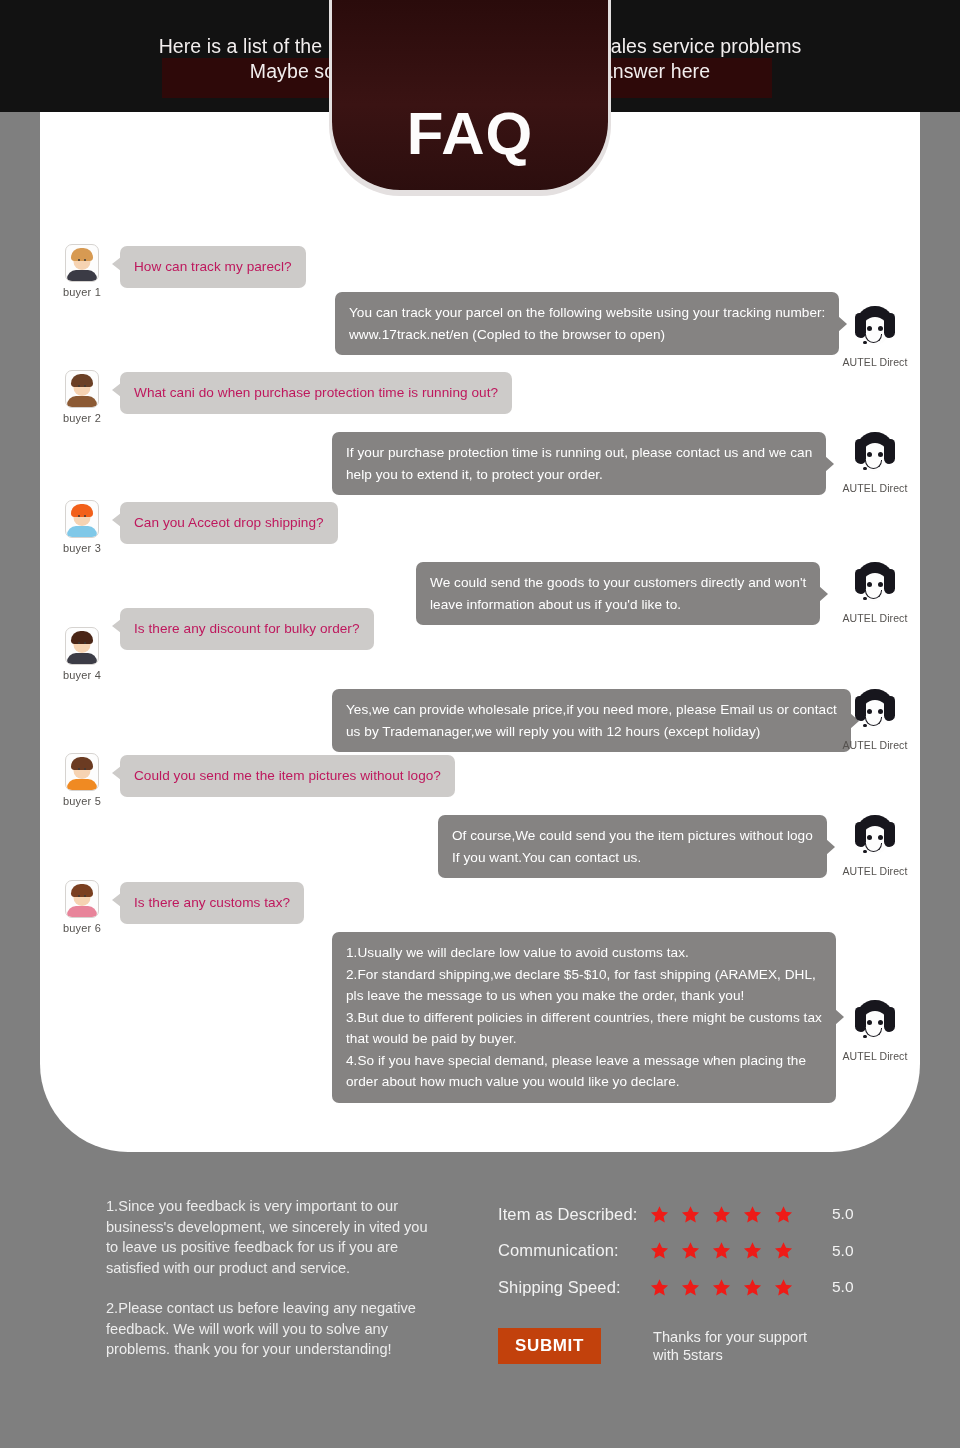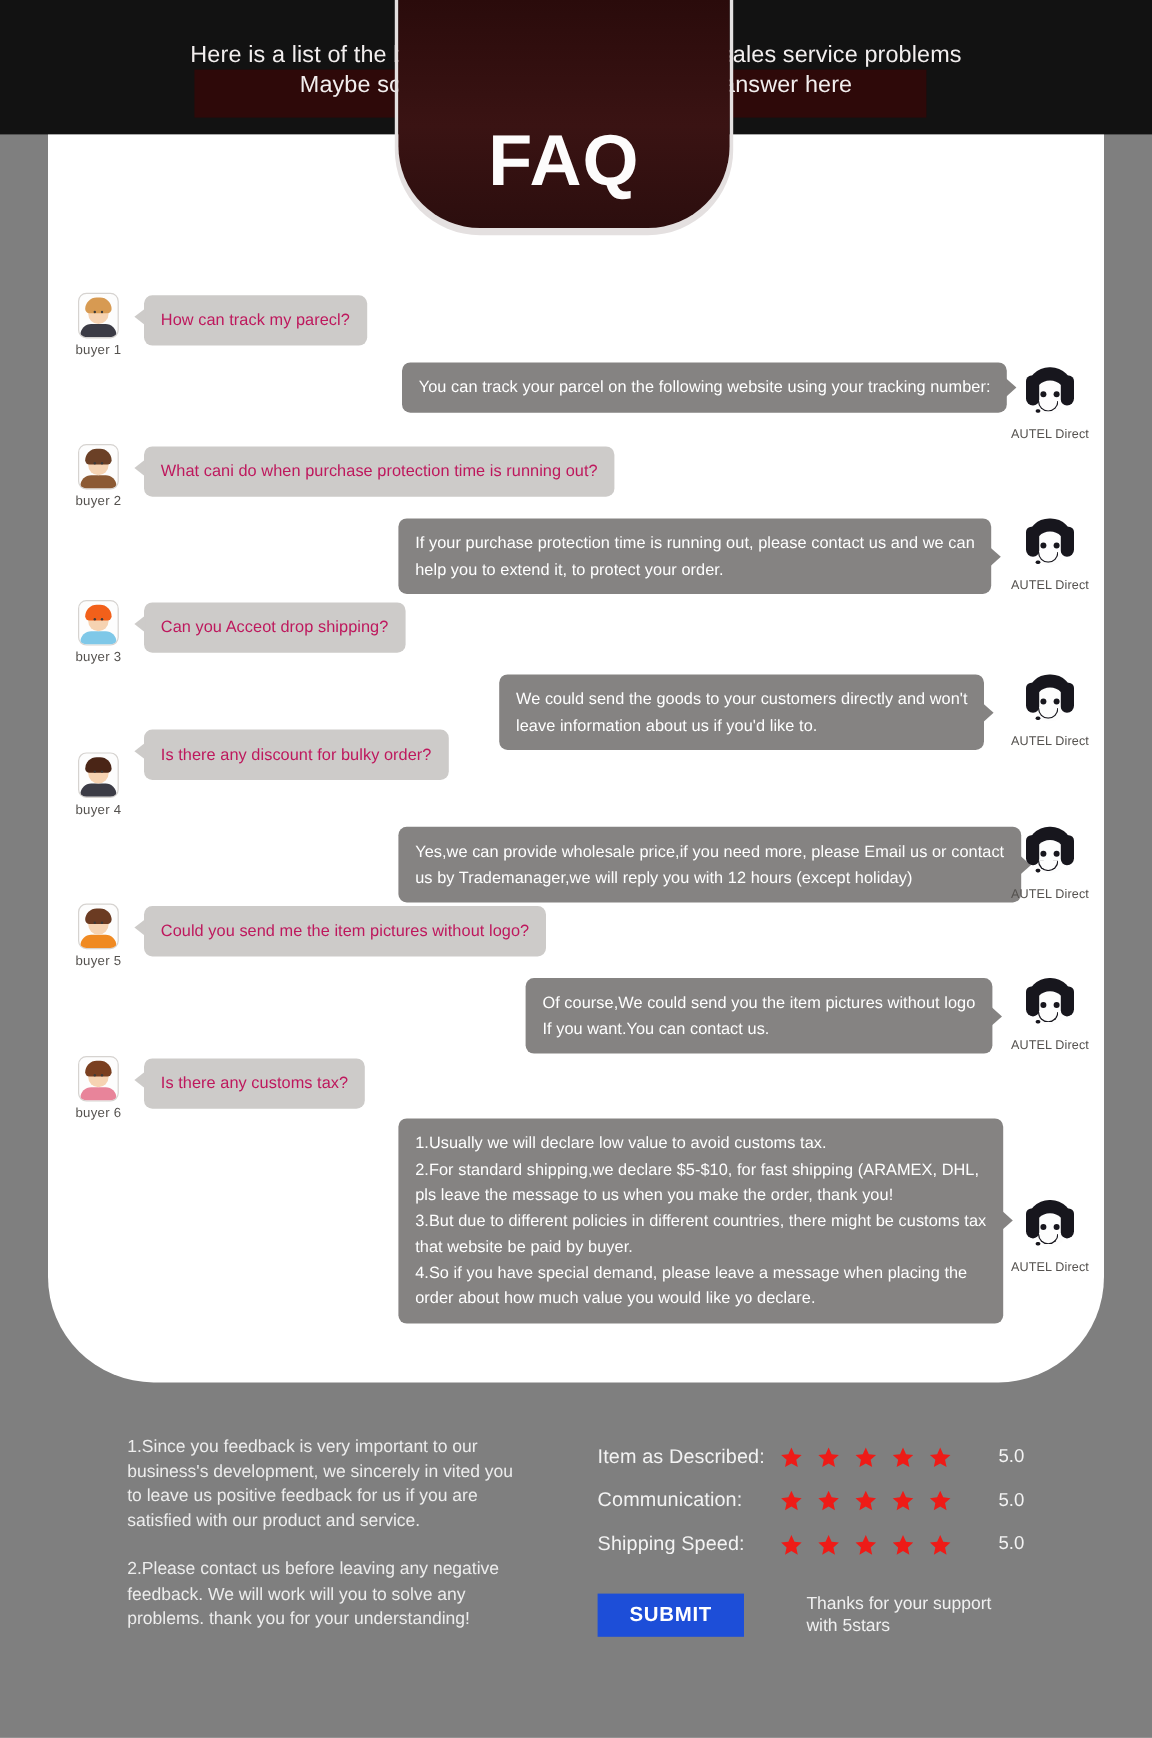--- a/index.html
+++ b/index.html
@@ -155,21 +155,21 @@
   .rating-label {
     width: 152px; color: #f3f3f3; font-size: 16.5px; letter-spacing: .1px;
   }
   .stars { display: flex; gap: 12px; width: 160px; }
   .star { width: 19px; height: 19px; display: block; }
   .rating-value {
     margin-left: 22px; color: #f3f3f3; font-size: 15.5px;
   }
   .submit-row { display: flex; align-items: center; margin-top: 22px; }
   .submit-btn {
-    width: 122px; height: 36px; background: #1d4ed8; color: #ffffff;
+    width: 103px; height: 36px; background: #c2410c; color: #ffffff;
     font-size: 17px; font-weight: 700; letter-spacing: .6px;
     display: flex; align-items: center; justify-content: center;
     border: none; cursor: pointer; font-family: "Liberation Sans", sans-serif;
   }
   .thanks {
     margin-left: 52px; color: #f0f0f0; font-size: 14.6px; line-height: 18.5px;
   }
 </style>
 </head>
 <body>
@@ -193,22 +193,23 @@
           <div class="avatar">
             <div class="body" style="background:#3b3b45"></div>
             <div class="face"></div>
             <div class="hair" style="background:#d79a52"></div>
             <div class="eye l"></div>
             <div class="eye r"></div>
           </div>
           <div class="avatar-label">buyer 1</div>
         </div>
         <div class="bubble q" style="left: 80px; top: 134px;">How can track my parecl?</div>
-        <div class="bubble a" style="left: 295px; top: 190px;">
+        <div class="bubble a" style="left: 295px; top: 180px;">
           <span class="ln">You can track your parcel on the following website using your tracking number:</span>
+          <span class="ln">www.17track.net/en (Copled to the browser to open)</span>
         </div>
         <div class="agent-block" style="left: 790px; top: 194px;">
           <div class="agent-avatar">
             <div class="a-hair"></div>
             <div class="a-face"></div>
             <div class="a-sidel"></div>
             <div class="a-sider"></div>
             <div class="a-eye l"></div>
             <div class="a-eye r"></div>
             <div class="a-mic"></div>
@@ -337,21 +338,21 @@
             <div class="eye r"></div>
           </div>
           <div class="avatar-label">buyer 6</div>
         </div>
         <div class="bubble q" style="left: 80px; top: 770px;">Is there any customs tax?</div>
         <div class="bubble a" style="left: 292px; top: 820px;">
           <span class="ln">1.Usually we will declare low value to avoid customs tax.</span>
           <span class="ln">2.For standard shipping,we declare $5-$10, for fast shipping (ARAMEX, DHL,</span>
           <span class="ln">pls leave the message to us when you make the order, thank you!</span>
           <span class="ln">3.But due to different policies in different countries, there might be customs tax</span>
-          <span class="ln"> that website be paid by buyer.</span>
+          <span class="ln"> that would be paid by buyer.</span>
           <span class="ln">4.So if you have special demand, please leave a message when placing the</span>
           <span class="ln">order about how much value you would like yo declare.</span>
         </div>
         <div class="agent-block" style="left: 790px; top: 888px;">
           <div class="agent-avatar">
             <div class="a-hair"></div>
             <div class="a-face"></div>
             <div class="a-sidel"></div>
             <div class="a-sider"></div>
             <div class="a-eye l"></div>

